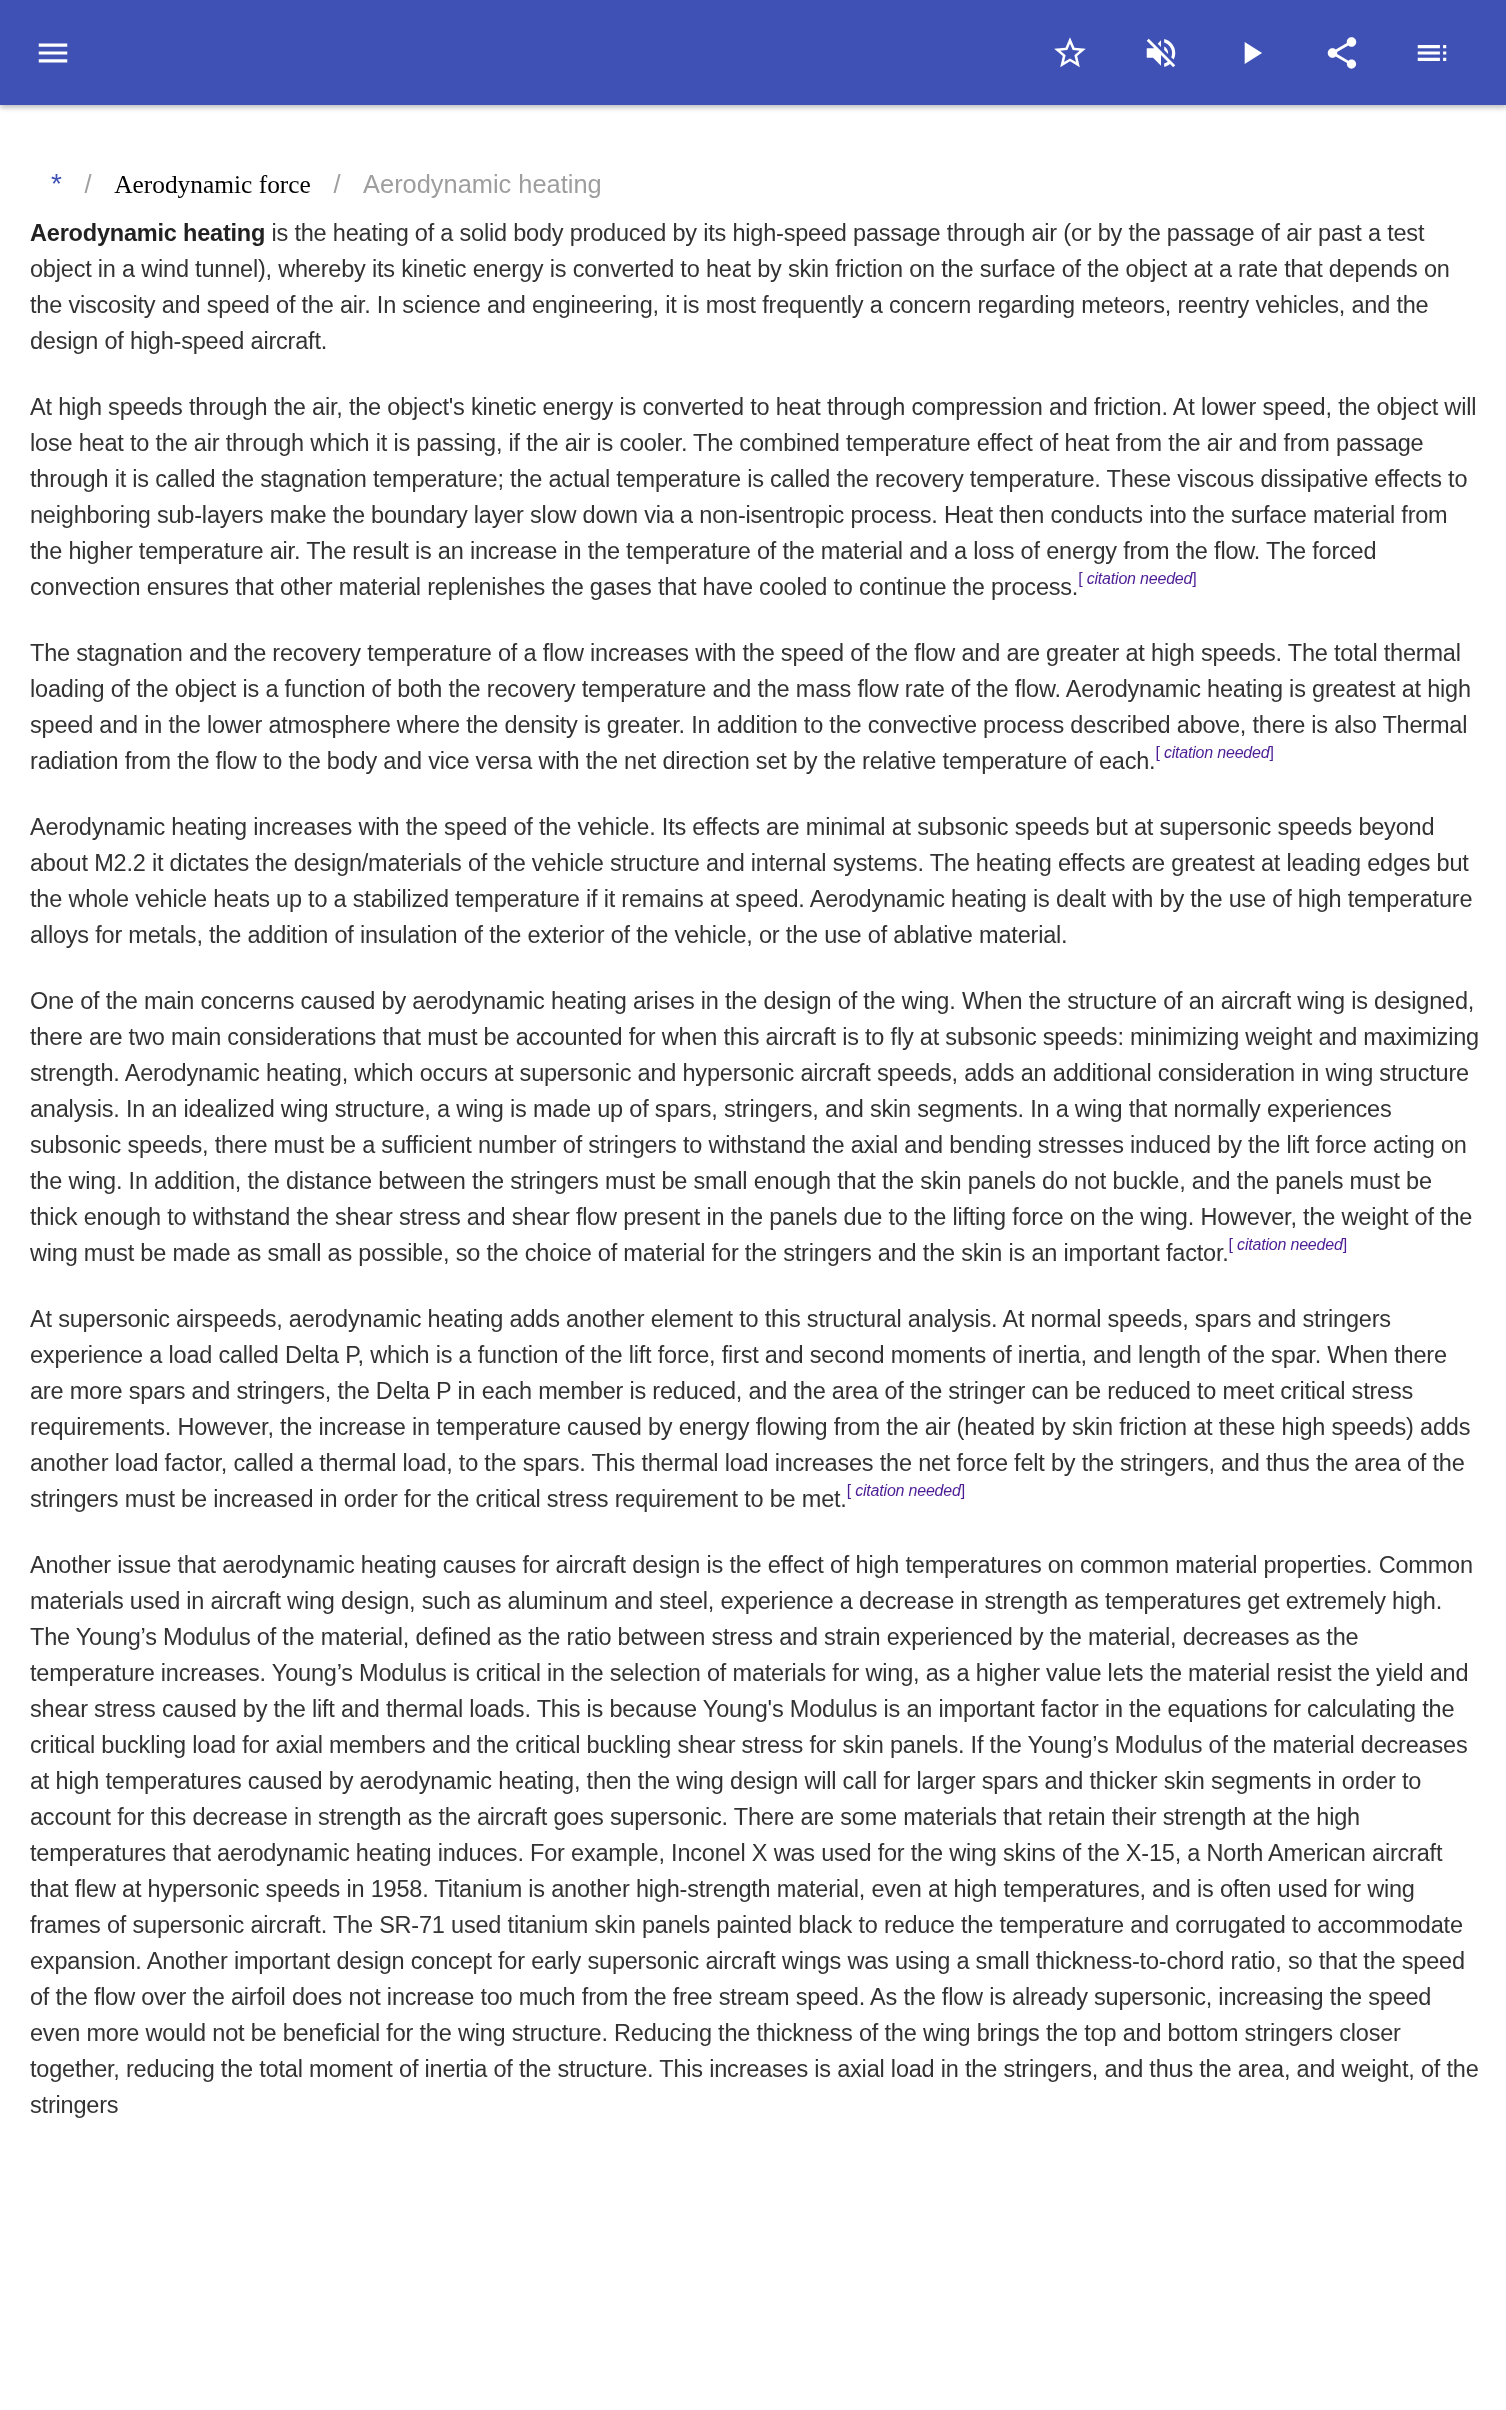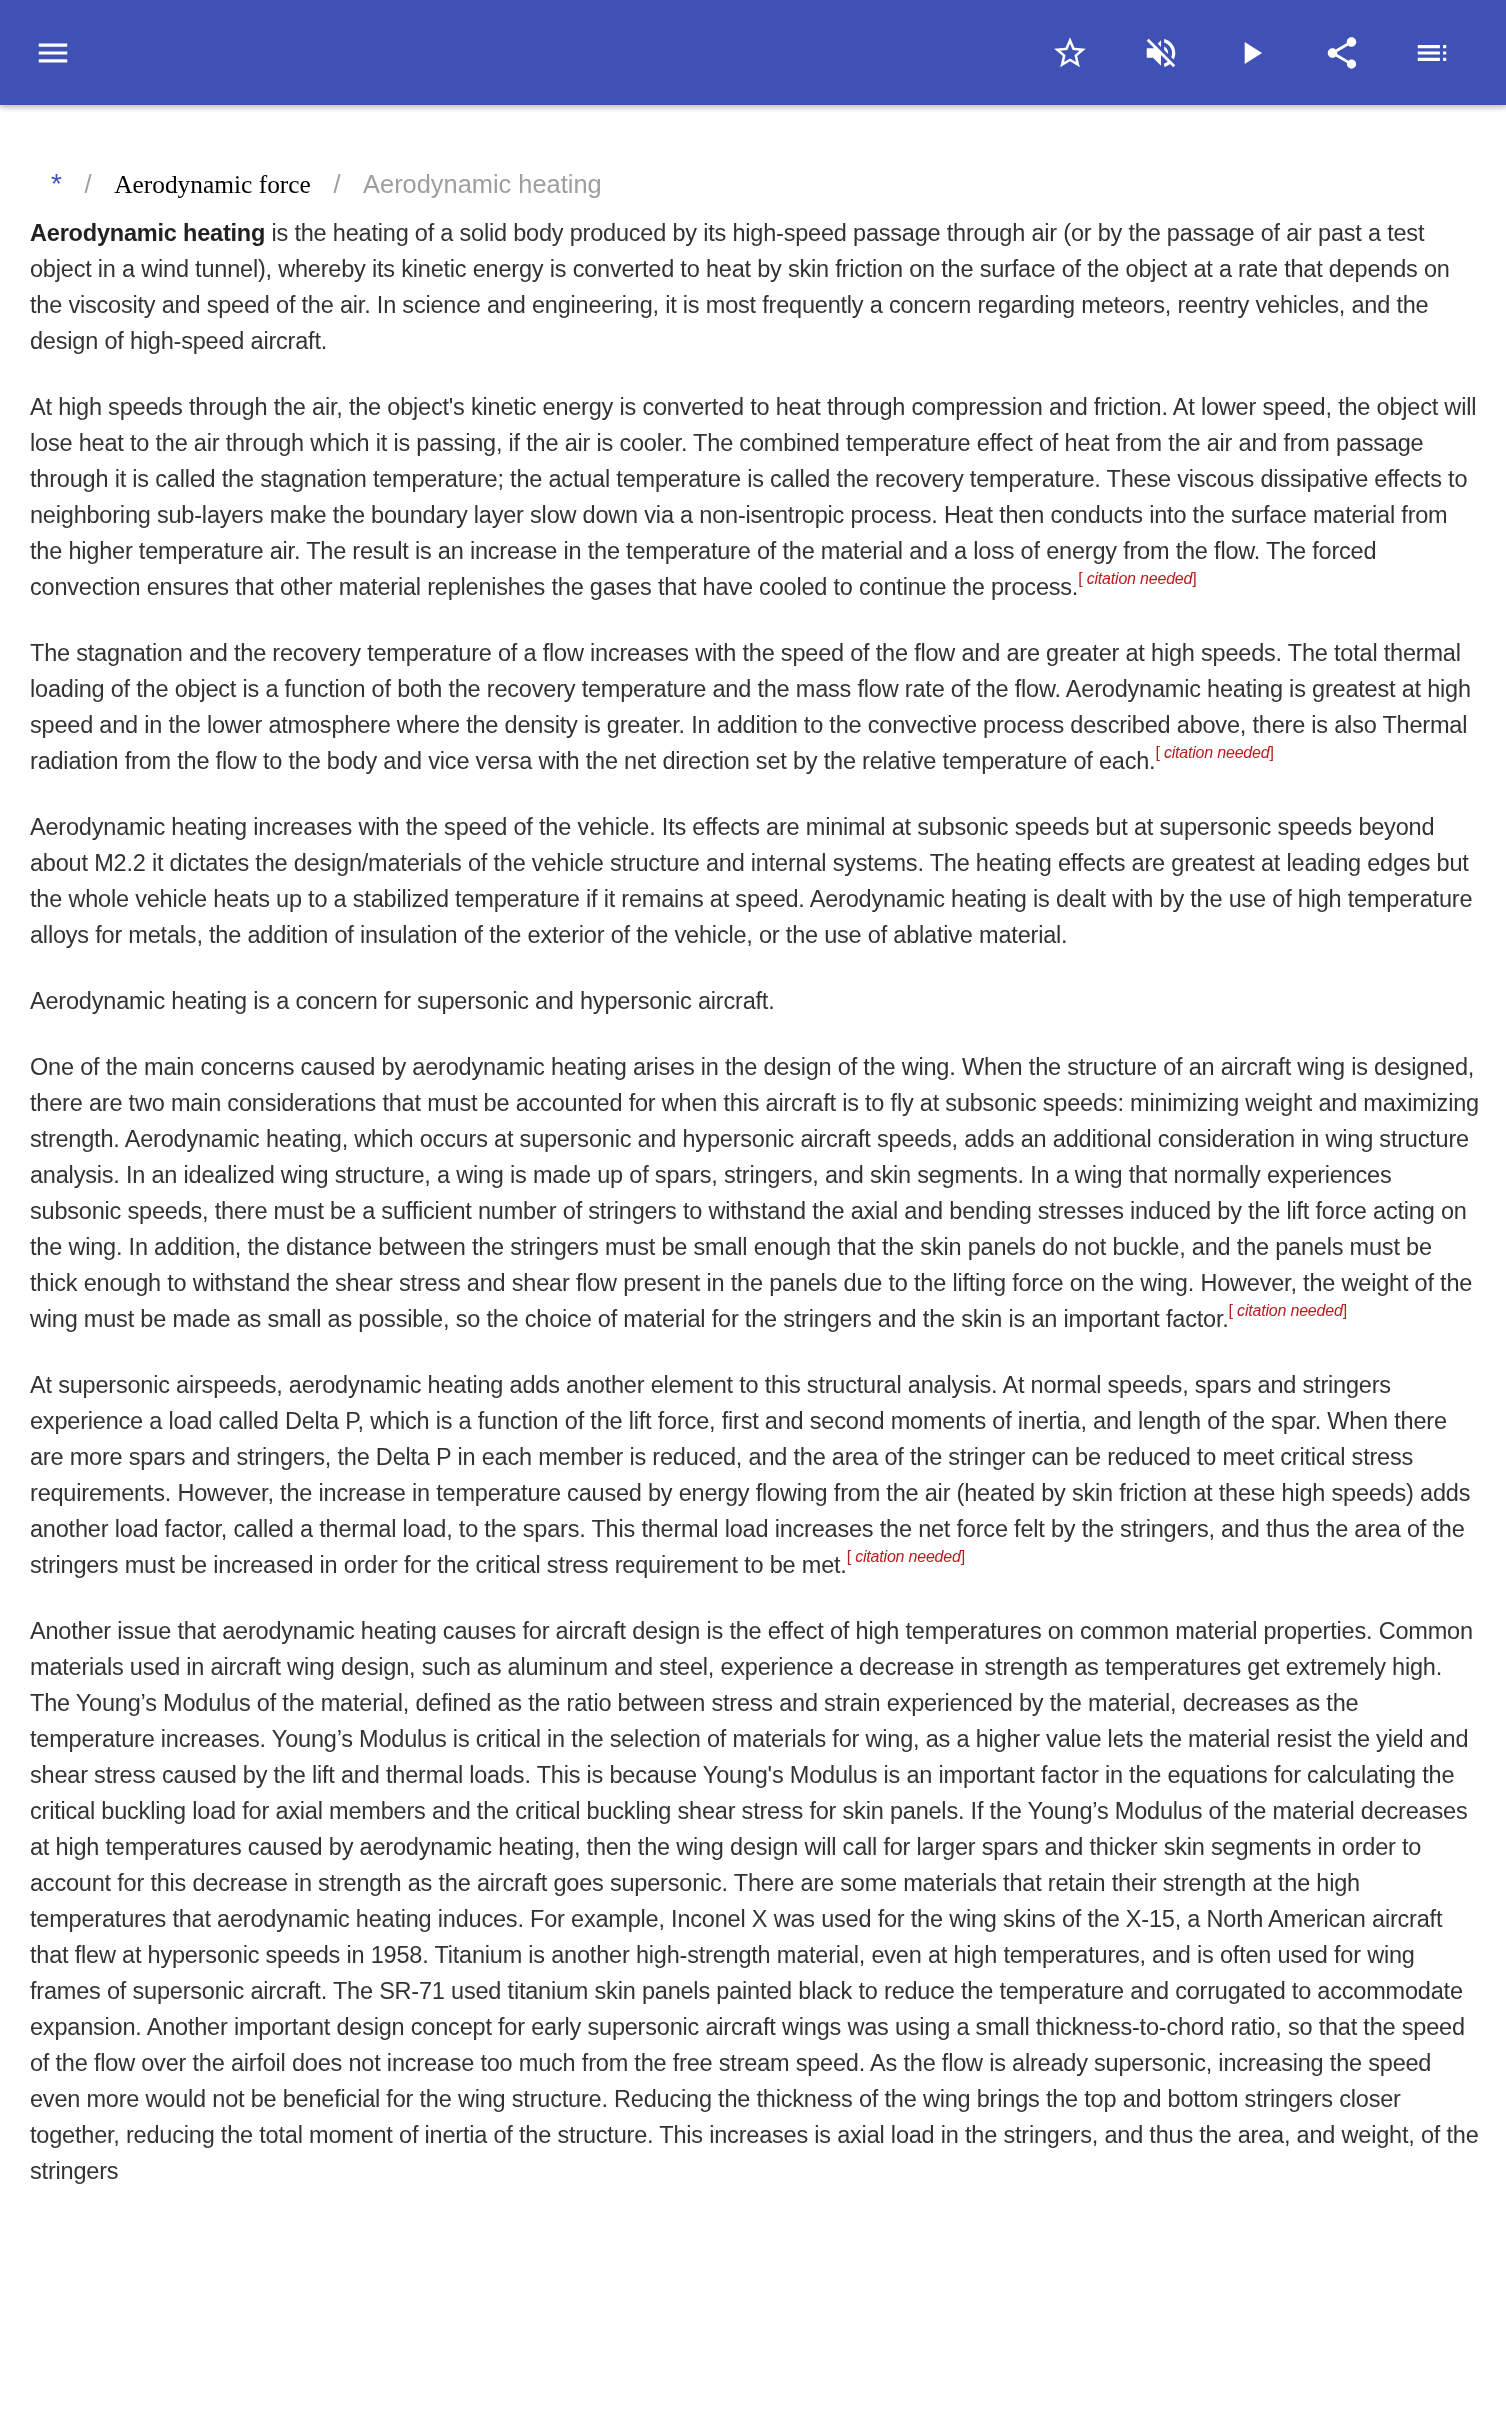--- a/index.html
+++ b/index.html
@@ -37,21 +37,21 @@
     letter-spacing: -0.2px;
   }
   p.intro { margin-top: 12px; }
   b { color: #222222; }
   h2 {
     font-size: 35px; font-weight: bold; color: #222222; margin: 43px 0 0 0;
     line-height: 47px;
   }
   h2 + p { margin-top: 0; }
   sup.cite {
-    font-size: 16px; font-style: italic; color: #b91c1c; vertical-align: 11.3px;
+    font-size: 16px; font-style: italic; color: #4c1d95; vertical-align: 11.3px;
     line-height: 0;
     text-align: right;
   }
   sup.cite .br { font-style: normal; }
 </style>
 </head>
 <body>
 
 <div class="appbar">
   <div class="btn" style="left:26px;">
@@ -94,18 +94,17 @@
     <span class="sep">/</span>
     <span class="current">Aerodynamic heating</span>
   </div>
 
   <p class="intro"><b>Aerodynamic heating</b><span> is the heating of a solid body produced by its high-speed passage through air (or by the passage of air past a test object in a wind tunnel), whereby its kinetic energy is converted to heat by skin friction on the surface of the object at a rate that depends on the viscosity and speed of the air. In science and engineering, it is most frequently a concern regarding meteors, reentry vehicles, and the design of high-speed aircraft.</span></p>
 
   <p><span>At high speeds through the air, the object's kinetic energy is converted to heat through compression and friction. At lower speed, the object will lose heat to the air through which it is passing, if the air is cooler. The combined temperature effect of heat from the air and from passage through it is called the stagnation temperature; the actual temperature is called the recovery temperature. These viscous dissipative effects to neighboring sub-layers make the boundary layer slow down via a non-isentropic process. Heat then conducts into the surface material from the higher temperature air. The result is an increase in the temperature of the material and a loss of energy from the flow. The forced convection ensures that other material replenishes the gases that have cooled to continue the process.</span><sup class="cite"><span class="br">[</span> <span>citation needed</span><span class="br">]</span></sup></p>
   <p><span>The stagnation and the recovery temperature of a flow increases with the speed of the flow and are greater at high speeds. The total thermal loading of the object is a function of both the recovery temperature and the mass flow rate of the flow. Aerodynamic heating is greatest at high speed and in the lower atmosphere where the density is greater. In addition to the convective process described above, there is also Thermal radiation from the flow to the body and vice versa with the net direction set by the relative temperature of each.</span><sup class="cite"><span class="br">[</span> <span>citation needed</span><span class="br">]</span></sup></p>
   <p>Aerodynamic heating increases with the speed of the vehicle. Its effects are minimal at subsonic speeds but at supersonic speeds beyond about M2.2 it dictates the design/materials of the vehicle structure and internal systems. The heating effects are greatest at leading edges but the whole vehicle heats up to a stabilized temperature if it remains at speed. Aerodynamic heating is dealt with by the use of high temperature alloys for metals, the addition of insulation of the exterior of the vehicle, or the use of ablative material.</p>
 
-  <p>Aerodynamic heating is a concern for supersonic and hypersonic aircraft.</p>
   <p><span>One of the main concerns caused by aerodynamic heating arises in the design of the wing. When the structure of an aircraft wing is designed, there are two main considerations that must be accounted for when this aircraft is to fly at subsonic speeds: minimizing weight and maximizing strength. Aerodynamic heating, which occurs at supersonic and hypersonic aircraft speeds, adds an additional consideration in wing structure analysis. In an idealized wing structure, a wing is made up of spars, stringers, and skin segments. In a wing that normally experiences subsonic speeds, there must be a sufficient number of stringers to withstand the axial and bending stresses induced by the lift force acting on the wing. In addition, the distance between the stringers must be small enough that the skin panels do not buckle, and the panels must be thick enough to withstand the shear stress and shear flow present in the panels due to the lifting force on the wing. However, the weight of the wing must be made as small as possible, so the choice of material for the stringers and the skin is an important factor.</span><sup class="cite"><span class="br">[</span> <span>citation needed</span><span class="br">]</span></sup></p>
   <p><span>At supersonic airspeeds, aerodynamic heating adds another element to this structural analysis. At normal speeds, spars and stringers experience a load called Delta P, which is a function of the lift force, first and second moments of inertia, and length of the spar. When there are more spars and stringers, the Delta P in each member is reduced, and the area of the stringer can be reduced to meet critical stress requirements. However, the increase in temperature caused by energy flowing from the air (heated by skin friction at these high speeds) adds another load factor, called a thermal load, to the spars. This thermal load increases the net force felt by the stringers, and thus the area of the stringers must be increased in order for the critical stress requirement to be met.</span><sup class="cite"><span class="br">[</span> <span>citation needed</span><span class="br">]</span></sup></p>
   <p>Another issue that aerodynamic heating causes for aircraft design is the effect of high temperatures on common material properties. Common materials used in aircraft wing design, such as aluminum and steel, experience a decrease in strength as temperatures get extremely high. The Young’s Modulus of the material, defined as the ratio between stress and strain experienced by the material, decreases as the temperature increases. Young’s Modulus is critical in the selection of materials for wing, as a higher value lets the material resist the yield and shear stress caused by the lift and thermal loads. This is because Young's Modulus is an important factor in the equations for calculating the critical buckling load for axial members and the critical buckling shear stress for skin panels. If the Young’s Modulus of the material decreases at high temperatures caused by aerodynamic heating, then the wing design will call for larger spars and thicker skin segments in order to account for this decrease in strength as the aircraft goes supersonic. There are some materials that retain their strength at the high temperatures that aerodynamic heating induces. For example, Inconel X was used for the wing skins of the X-15, a North American aircraft that flew at hypersonic speeds in 1958. Titanium is another high-strength material, even at high temperatures, and is often used for wing frames of supersonic aircraft. The SR-71 used titanium skin panels painted black to reduce the temperature and corrugated to accommodate expansion. Another important design concept for early supersonic aircraft wings was using a small thickness-to-chord ratio, so that the speed of the flow over the airfoil does not increase too much from the free stream speed. As the flow is already supersonic, increasing the speed even more would not be beneficial for the wing structure. Reducing the thickness of the wing brings the top and bottom stringers closer together, reducing the total moment of inertia of the structure. This increases is axial load in the stringers, and thus the area, and weight, of the stringers</p>
 </div>
 
 
 </body></html>

